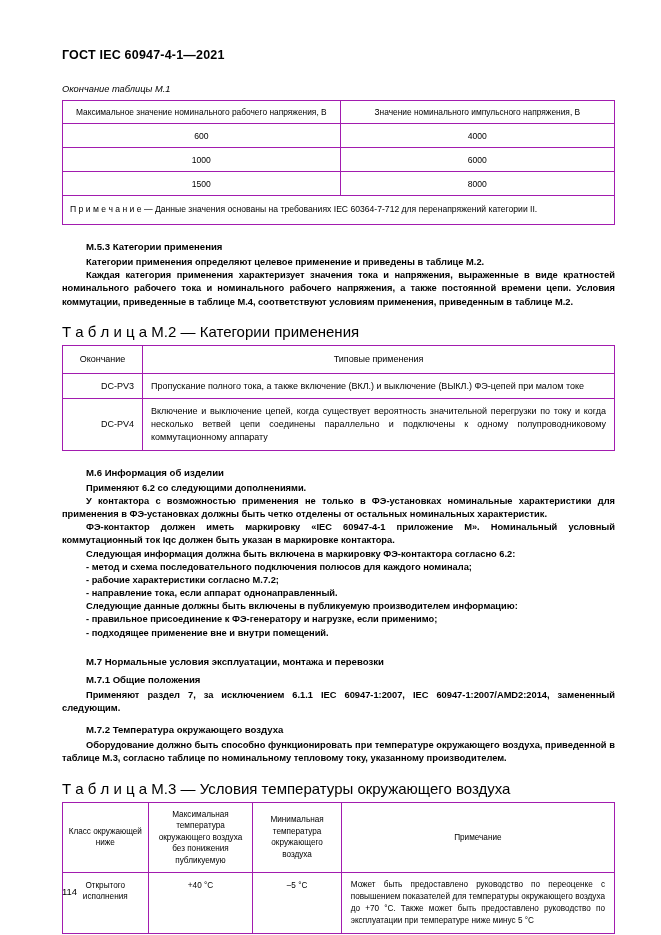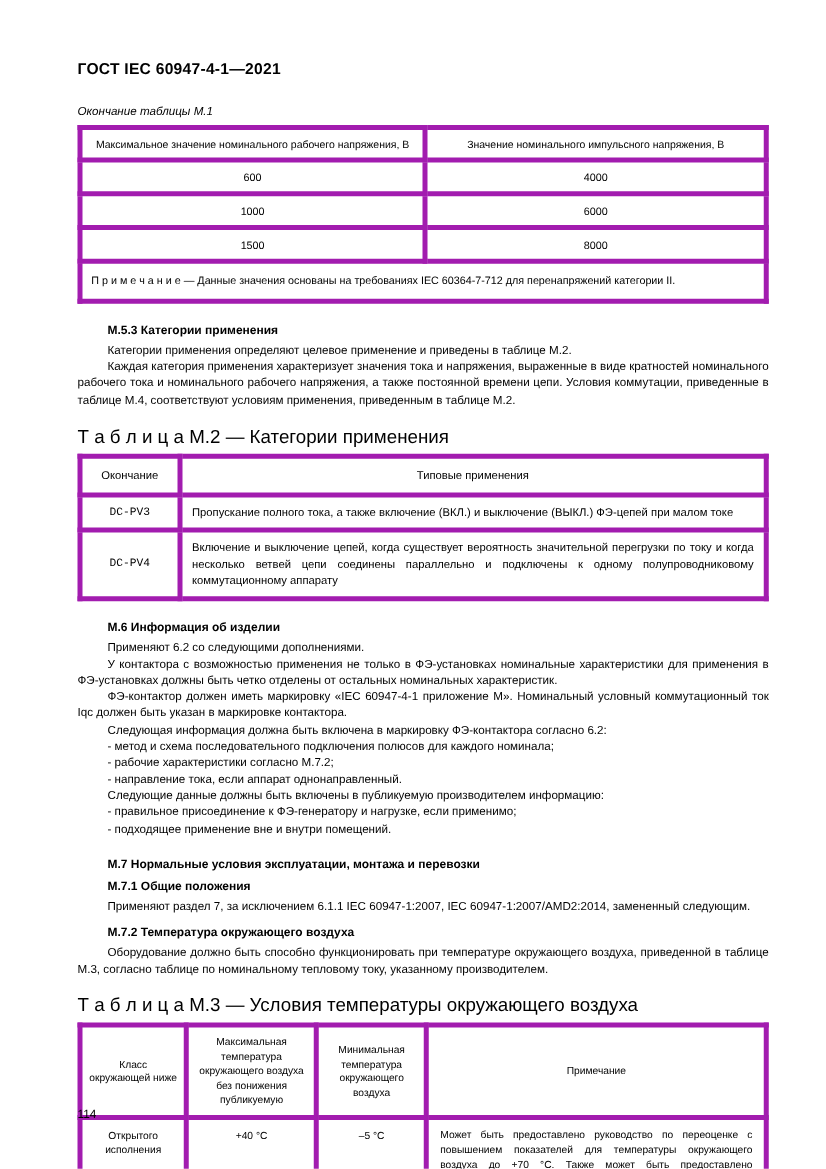--- a/index.html
+++ b/index.html
@@ -31,21 +31,21 @@
     font-size: 9.3px;
     font-style: italic;
     margin: 0 0 6px 0;
   }
   table {
     border-collapse: collapse;
     width: 100%;
     table-layout: fixed;
   }
   table td, table th {
-    border: 4px solid #a21caf;
+    border: 1px solid #a21caf;
     padding: 4px 6px;
     font-size: 8.6px;
     font-weight: normal;
     vertical-align: middle;
   }
   .t1 td {
     text-align: center;
     height: 17px;
     padding: 3px 5px;
   }
@@ -64,41 +64,41 @@
     font-weight: bold;
     margin: 16px 0 4px 0;
     padding-left: 24px;
   }
   p.body {
     font-size: 9.3px;
     line-height: 1.42;
     margin: 0;
     text-align: justify;
     text-indent: 24px;
+    font-weight: bold;
   }
   .tbl-label {
     font-size: 15px;
     margin: 14px 0 5px 0;
   }
   .t2 { margin-bottom: 0; }
   .t2 td {
     font-size: 9px;
     line-height: 1.42;
     padding: 6px 8px;
   }
   .t2 .hdr td {
     text-align: center;
     font-size: 9px;
     padding: 7px 6px;
   }
   .t2 .cat {
-    text-align: center;
+    text-align: right;
     padding-left: 8px;
     white-space: nowrap;
-    font-family: Liberation Mono, monospace;
   }
   .t2 .use {
     text-align: justify;
   }
   .t3 td {
     font-size: 8.2px;
     line-height: 1.4;
     text-align: center;
     padding: 5px 6px;
   }

